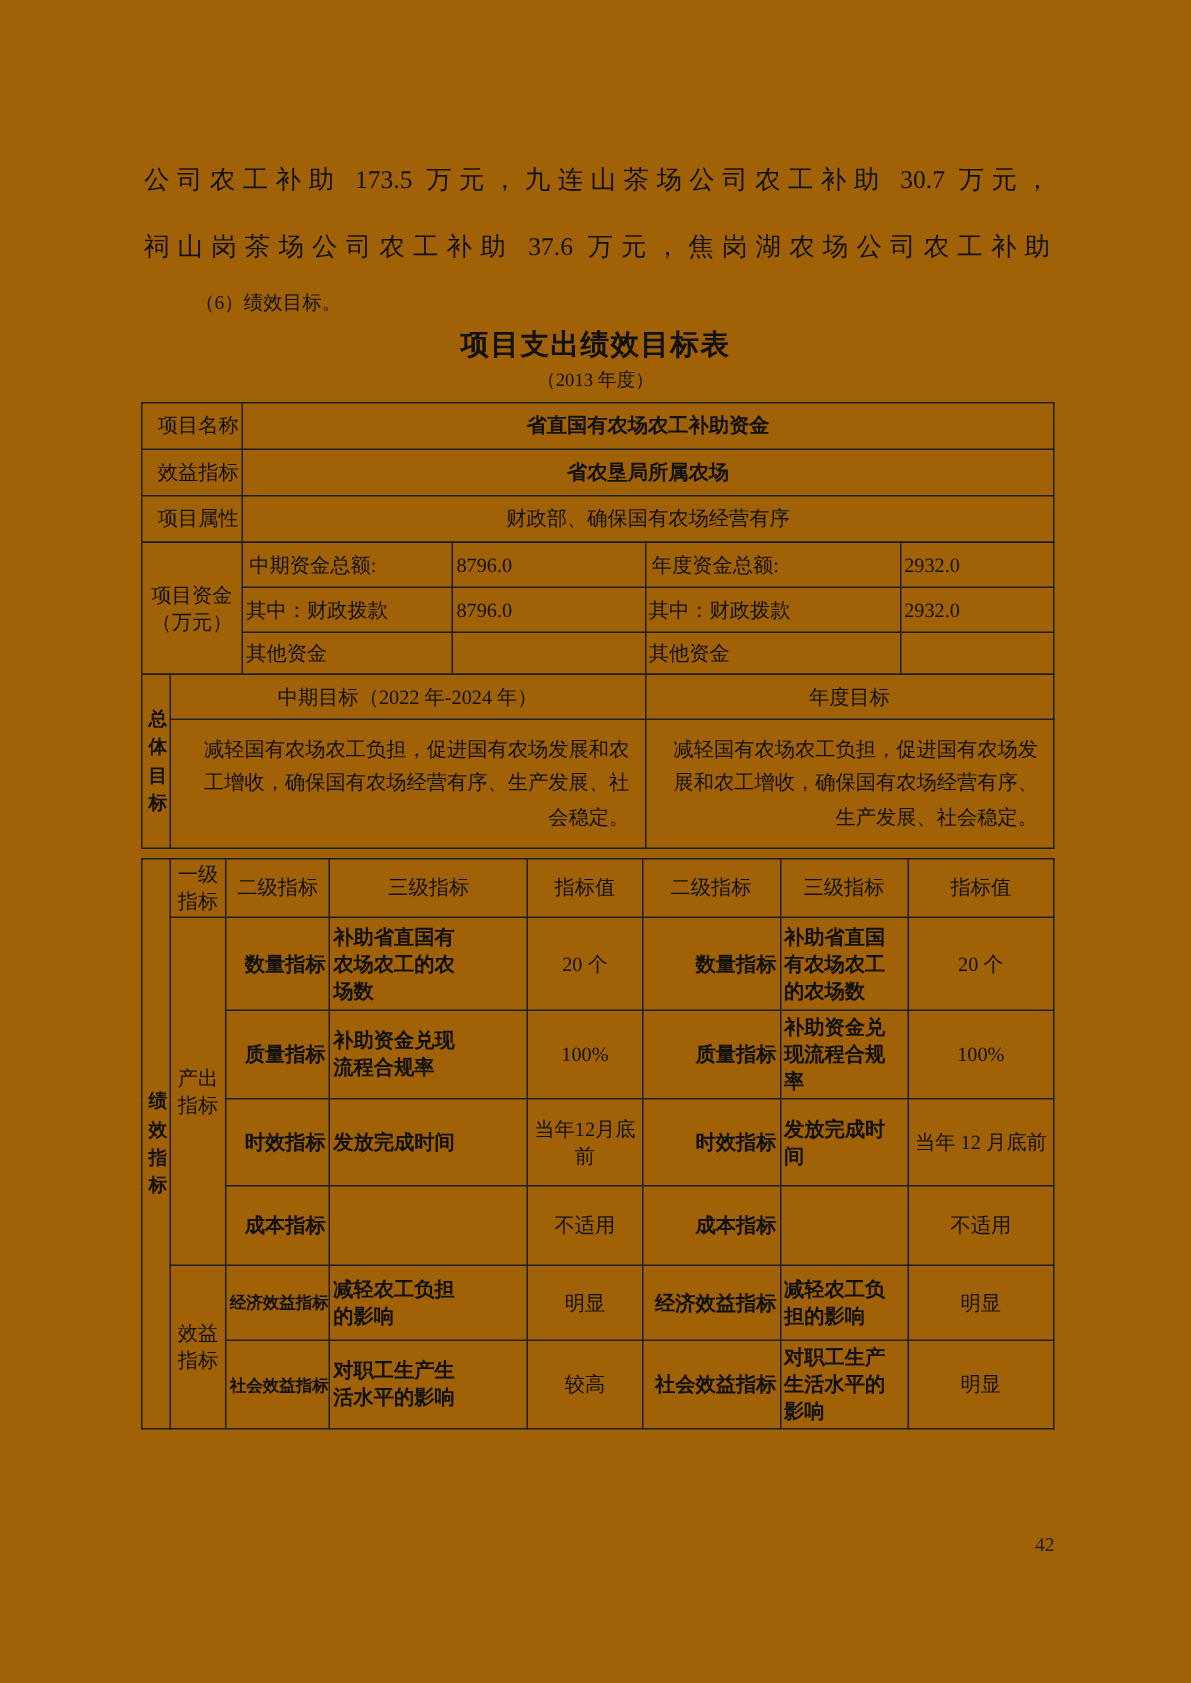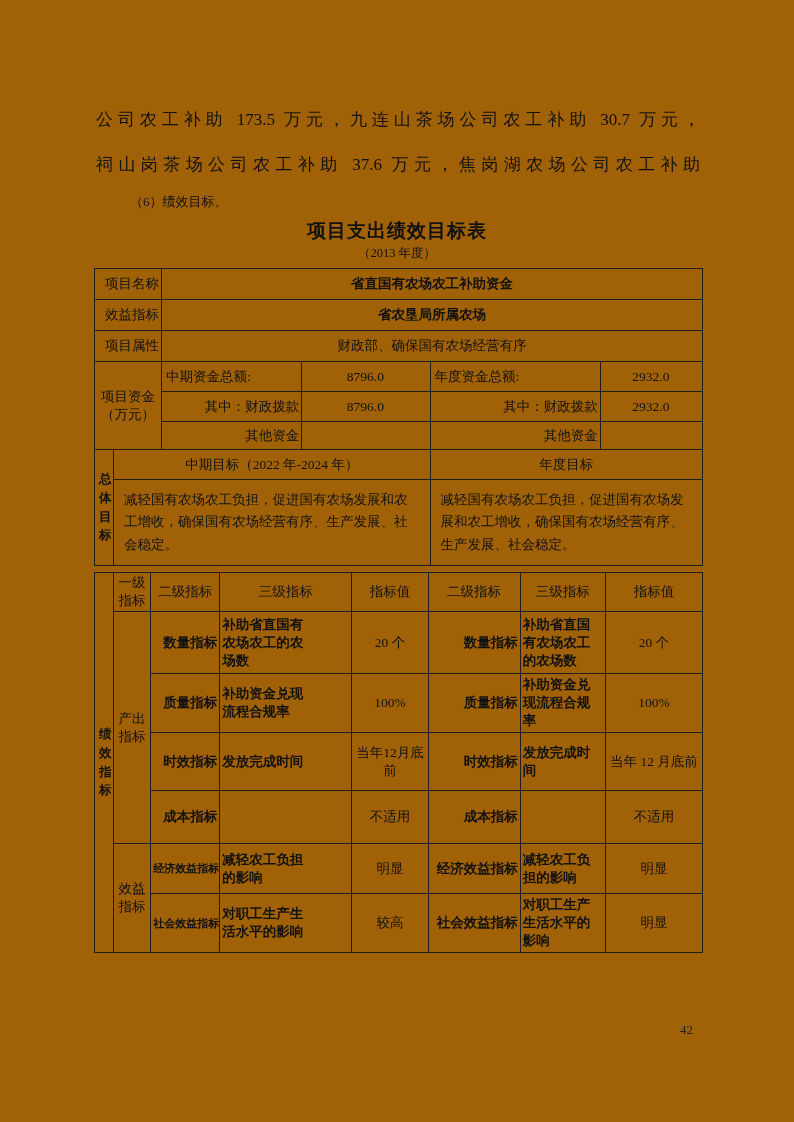--- a/index.html
+++ b/index.html
@@ -30,32 +30,32 @@
     text-align:center;vertical-align:middle;overflow:hidden;word-break:break-all;
   }
   tr.h31{height:31px;} tr.h30{height:30px;} tr.h28{height:28px;}
   tr.h86{height:86px;} tr.h38{height:38px;} tr.h62{height:62px;}
   tr.h55{height:55px;} tr.h58{height:58px;} tr.h53{height:53px;}
   tr.h50{height:50px;} tr.h57{height:57px;}
   .b{font-weight:bold;text-align:right;}
   .hei{font-family:"Liberation Sans","DejaVu Sans",sans-serif;font-weight:bold;}
   .il{text-align:right;padding-left:5px;}
   .fl{text-align:left;padding-left:4px;}
-  .fc{text-align:right;}
-  .fv{text-align:center;padding-right:3px;}
+  .fc{text-align:left;}
+  .fv{text-align:left;padding-right:3px;}
   .pre{white-space:pre-line;}
   .c-vert{padding:2px 4px;font-size:12.5px;line-height:1.5;font-weight:bold;margin-top:35px;}
-  .goal-cell{vertical-align:top;padding:9px 10px 4px;text-align:left;line-height:1.65;}
+  .goal-cell{vertical-align:top;padding:9px 10px 4px;text-align:right;line-height:1.65;}
   .goal-cell.yr{padding:9px 10px 4px;}
   .c-l3{text-align:left;padding:2px;}
   .narrow{display:block;max-width:88px;text-align:left;}
   .shrink{font-size:11px;white-space:nowrap;padding:1px 0;}
   .nowrap{white-space:nowrap;}
   .pagenum{
-    position:absolute;top:1022px;left:84px;width:609px;
+    position:absolute;top:1022px;left:94px;width:609px;
     text-align:right;padding-right:6px;font-size:13px;color:#222;
   }
 </style>
 </head>
 <body>
 
 <div class="page">
 
   <div class="para">
     <div class="jline">公司农工补助 173.5 万元，九连山茶场公司农工补助 30.7 万元，</div>

